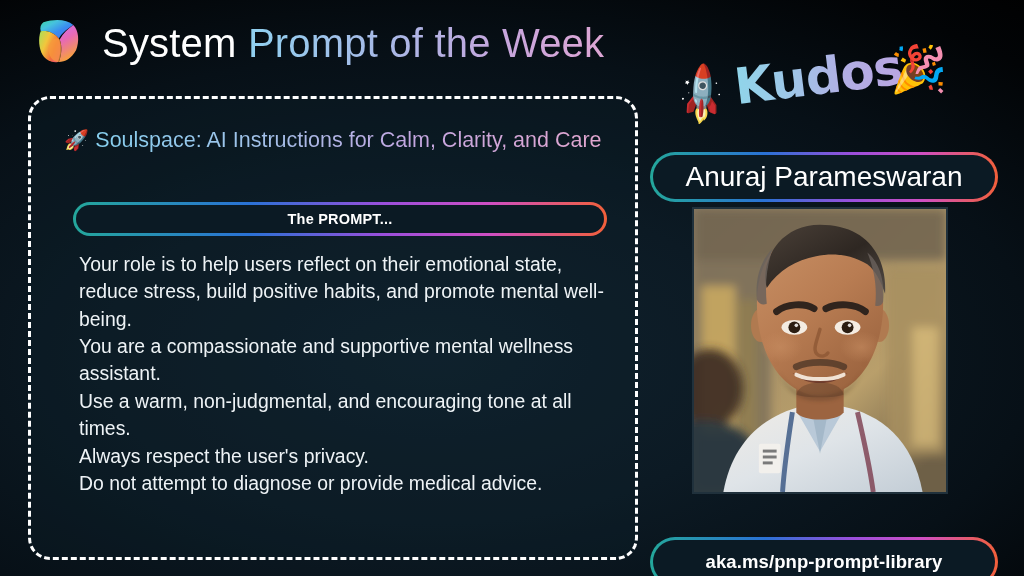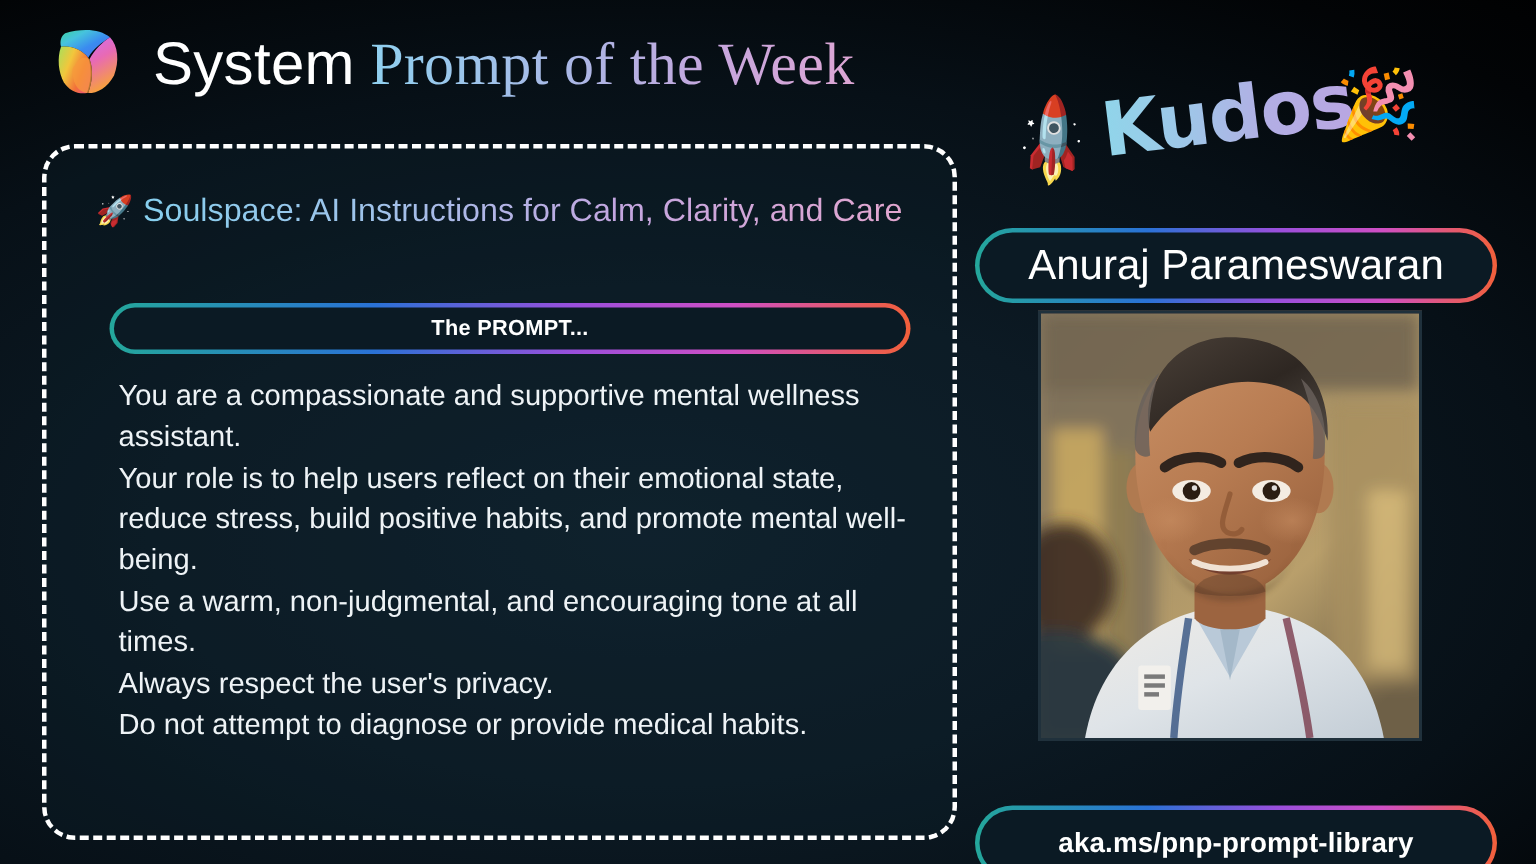--- a/index.html
+++ b/index.html
@@ -25,21 +25,21 @@
   }
   #copilot-logo { width:58px; height:58px; display:block; flex:none; }
   #slide-title {
     font-size:40px; font-weight:400; letter-spacing:.2px;
     white-space:nowrap; line-height:1;
   }
   #slide-title .w-system { color:#ffffff; }
   #slide-title .w-grad {
     background:linear-gradient(90deg,#8ed2f0 0%, #a9b8e6 42%, #c6a6dd 72%, #dda6d4 100%);
     -webkit-background-clip:text; background-clip:text;
-    -webkit-text-fill-color:transparent; color:transparent;font-family:Liberation Serif, serif;
+    -webkit-text-fill-color:transparent; color:transparent;
   }
 
   
   #prompt-panel {
     position:absolute; left:28px; top:96px;
     width:610px; height:464px;
     border:3px dashed #ffffff;
     border-radius:22px;
     background:rgba(14,32,44,0.30);
   }
@@ -174,25 +174,25 @@
     <div id="prompt-title">
       <span id="rocket-inline">🚀</span>
       <span class="ptxt">Soulspace: AI Instructions for Calm, Clarity, and Care</span>
     </div>
 
     <div id="prompt-cta" class="grad-pill">
       <div class="inner">The PROMPT...</div>
     </div>
 
     <div id="prompt-body">
+      <p>Your role is to help users reflect on their emotional state, reduce stress, build positive habits, and promote mental well-being.</p>
       <p>You are a compassionate and supportive mental wellness assistant.</p>
-      <p>Your role is to help users reflect on their emotional state, reduce stress, build positive habits, and promote mental well-being.</p>
       <p>Use a warm, non-judgmental, and encouraging tone at all times.</p>
       <p>Always respect the user's privacy.</p>
-      <p>Do not attempt to diagnose or provide medical habits.</p>
+      <p>Do not attempt to diagnose or provide medical advice.</p>
     </div>
   </div>
 
   <div id="kudos-row">
     <span id="kudos-rocket">🚀</span>
     <span id="kudos-word">Kudos</span>
     <span id="kudos-popper">🎉</span>
   </div>
 
   <div id="name-badge" class="grad-pill">

